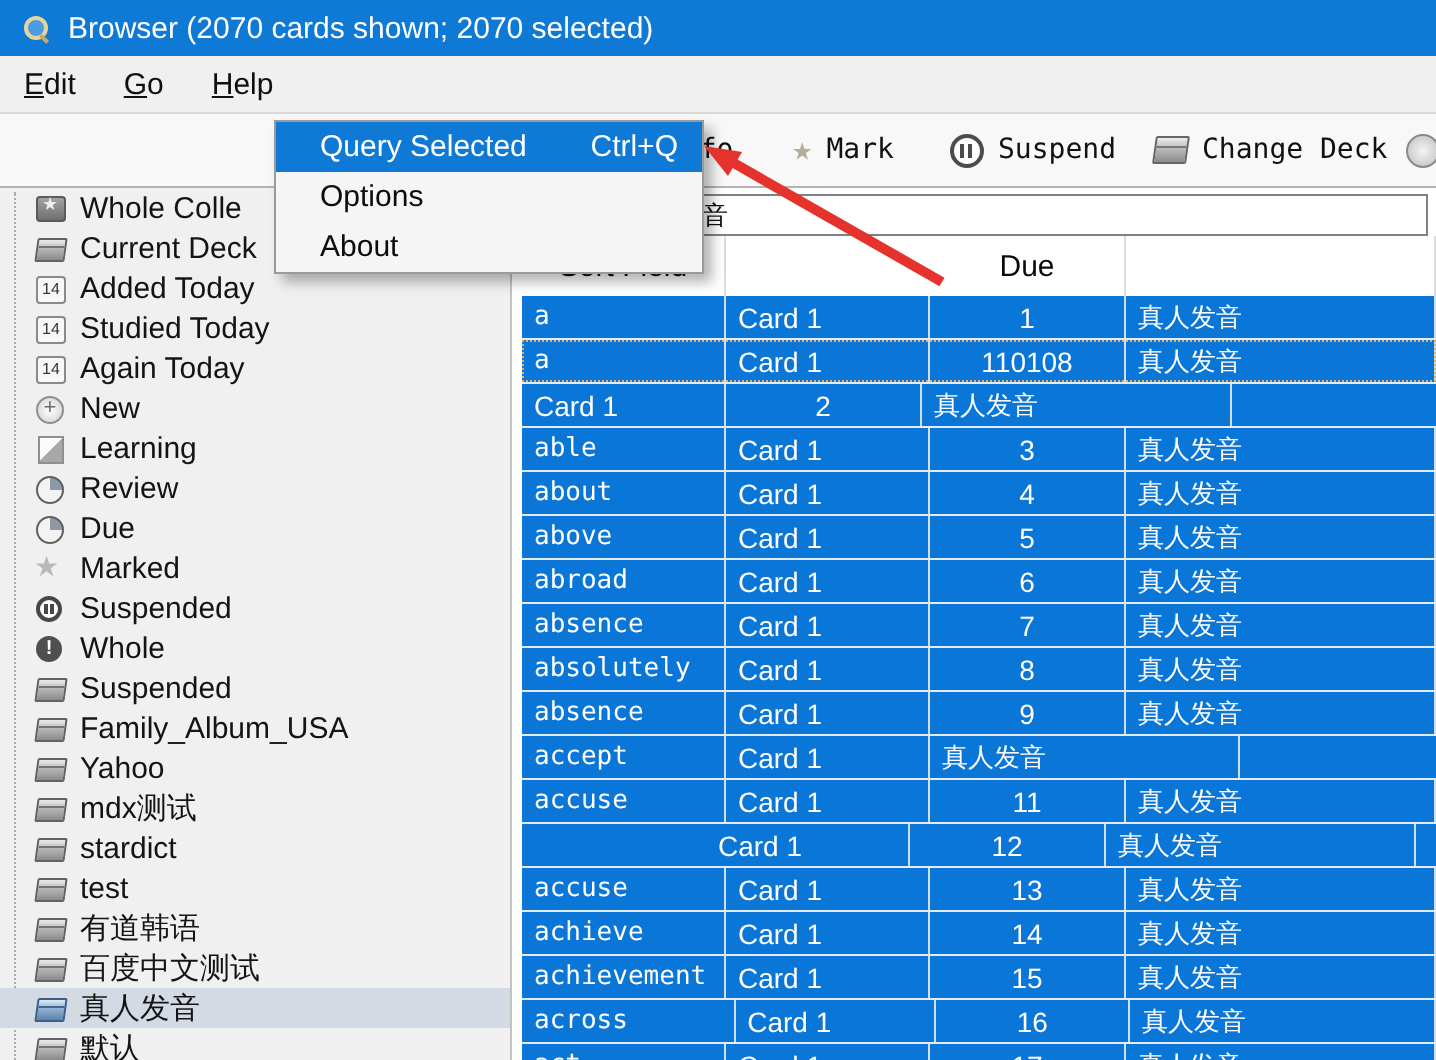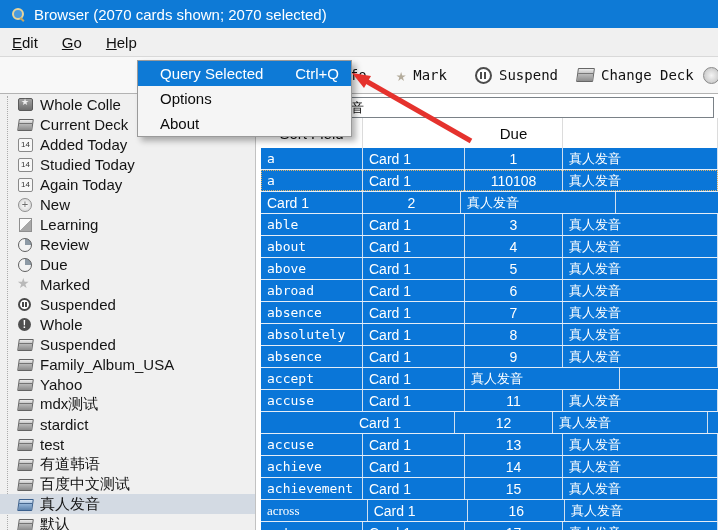--- a/index.html
+++ b/index.html
@@ -383,21 +383,21 @@
       <div class="tcell c-due" style="width: 98px;">14</div>
       <div class="tcell c-deck" style="width: 155px;">真人发音</div>
     </div>
     <div class="trow">
       <div class="tcell c-sort" style="width: 102px;">achievement</div>
       <div class="tcell c-card" style="width: 102px;">Card 1</div>
       <div class="tcell c-due" style="width: 98px;">15</div>
       <div class="tcell c-deck" style="width: 155px;">真人发音</div>
     </div>
     <div class="trow">
-      <div class="tcell c-sort" style="width: 108px; font-family: Liberation Serif, serif;">across</div>
+      <div class="tcell c-sort" style="width: 108px;">across</div>
       <div class="tcell c-card" style="width: 102px;">Card 1</div>
       <div class="tcell c-due" style="width: 98px;">16</div>
       <div class="tcell c-deck" style="width: 155px;">真人发音</div>
     </div>
     <div class="trow">
       <div class="tcell c-sort" style="width: 102px;">act</div>
       <div class="tcell c-card" style="width: 102px;">Card 1</div>
       <div class="tcell c-due" style="width: 98px;">17</div>
       <div class="tcell c-deck" style="width: 155px;">真人发音</div>
     </div>

